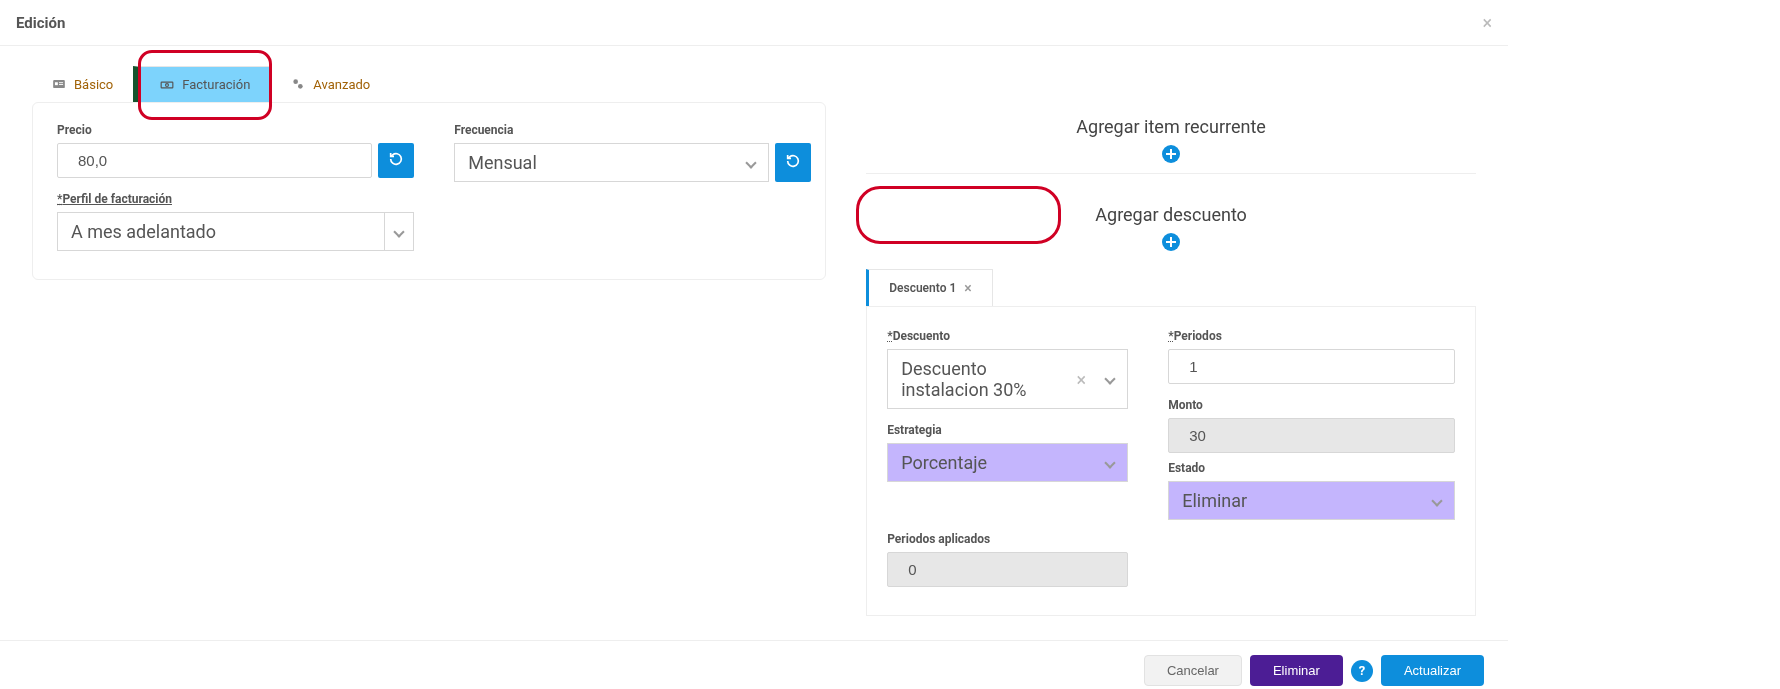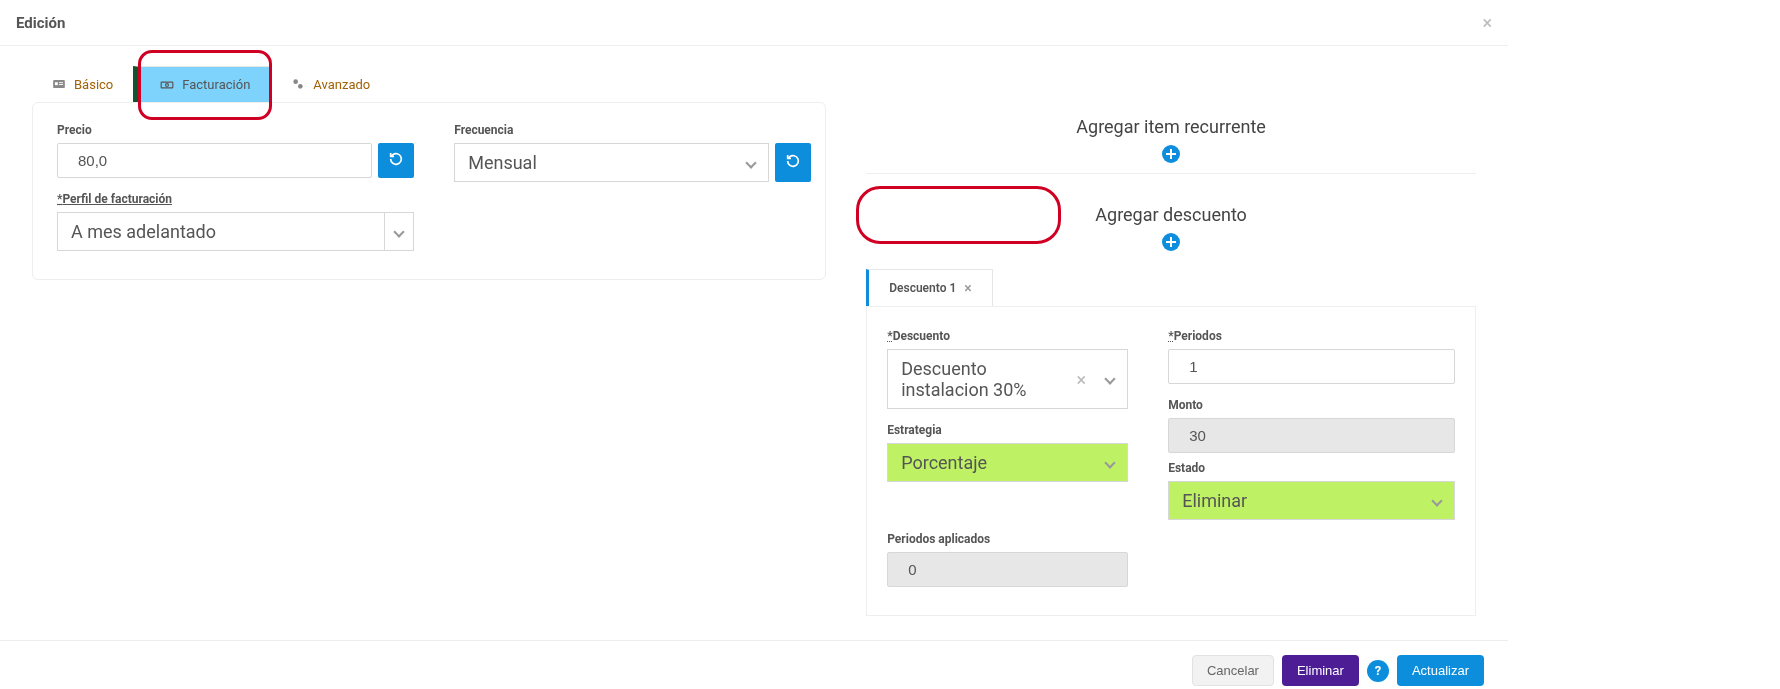--- a/index.html
+++ b/index.html
@@ -31,21 +31,21 @@
     .label { font-weight: 700; font-size: 12px; color: #555; margin-bottom: 6px; }
     .label .req { text-decoration: underline dotted; }
 
     .input-wrap { display: flex; align-items: stretch; }
     .input { flex: 1; border: 1px solid #d7d7d7; padding: 8px 20px; font-size: 15px; color: #555; border-radius: 2px; background: #fff; }
     .input.disabled { background: #e7e7e7; color: #555; }
     .select-arrow { display: flex; align-items: center; padding: 0 10px; color: #888; border: 1px solid #d7d7d7; border-left: none; }
     .btn-icon { background: #0d8edc; color: #fff; width: 36px; display: flex; align-items: center; justify-content: center; border: none; cursor: pointer; margin-left: 6px; border-radius: 2px; }
 
     .select { border: 1px solid #d7d7d7; padding: 8px 13px; display: flex; justify-content: space-between; align-items: center; font-size: 18px; color: #555; cursor: pointer; flex: 1; }
-    .select.disabled { background: #bef264; }
+    .select.disabled { background: #c4b5fd; }
     .select-x { color: #bbb; margin-right: 8px; }
 
     .section-header { display: flex; align-items: center; gap: 8px; padding: 10px 0; border-bottom: 1px solid #eee; margin-bottom: 0; flex-direction: column; }
     .section-header h3 { font-weight: 400; font-size: 18px; color: #444; }
     .plus-icon { width: 18px; height: 18px; background: #0d8edc; border-radius: 50%; position: relative; display: inline-block; }
     .plus-icon::before, .plus-icon::after { content: ''; position: absolute; background: #fff; }
     .plus-icon::before { width: 10px; height: 2px; top: 8px; left: 4px; }
     .plus-icon::after  { width: 2px; height: 10px; top: 4px; left: 8px; }
 
     .section-wrap { position: relative; margin-top: 20px; }
@@ -53,21 +53,21 @@
     .tabs-inner { display: flex; border-bottom: 1px solid #eee; margin-top: 8px; }
     .tab-inner { padding: 10px 20px; border: 1px solid #e6e6e6; border-bottom: none; border-left: 3px solid #0d8edc; font-weight: 600; font-size: 12px; display: flex; align-items: center; gap: 8px; }
     .tab-inner .close-sm { color: #999; font-size: 14px; }
 
     .discount-panel { border: 1px solid #eee; border-top: none; padding: 22px 20px 28px; }
     .discount-row { display: flex; gap: 40px; }
     .discount-col { flex: 1; }
     .discount-col.narrow { flex: 0 0 42%; }
 
     .modal-footer { display: flex; justify-content: flex-end; align-items: center; padding: 14px 24px; border-top: 1px solid #eee; gap: 8px; }
-    .btn { padding: 7px 14px; font-size: 13px; border-radius: 4px; border: 1px solid transparent; cursor: pointer; }
+    .btn { padding: 7px 22px; font-size: 13px; border-radius: 4px; border: 1px solid transparent; cursor: pointer; }
     .btn-cancel { background: #f2f2f2; border-color: #e2e2e2; color: #666; }
     .btn-danger { background: #4c1d95; color: #fff; }
     .btn-primary { background: #0d8edc; color: #ffffff; }
     .help-circle { width: 22px; height: 22px; border-radius: 50%; background: #0d8edc; color: #fff; display: inline-flex; align-items: center; justify-content: center; font-weight: 700; font-size: 13px; }
 
     .chev { border: solid #999; border-width: 0 2px 2px 0; display: inline-block; padding: 3px; transform: rotate(45deg); }
   </style>
 </head>
 <body>
 

